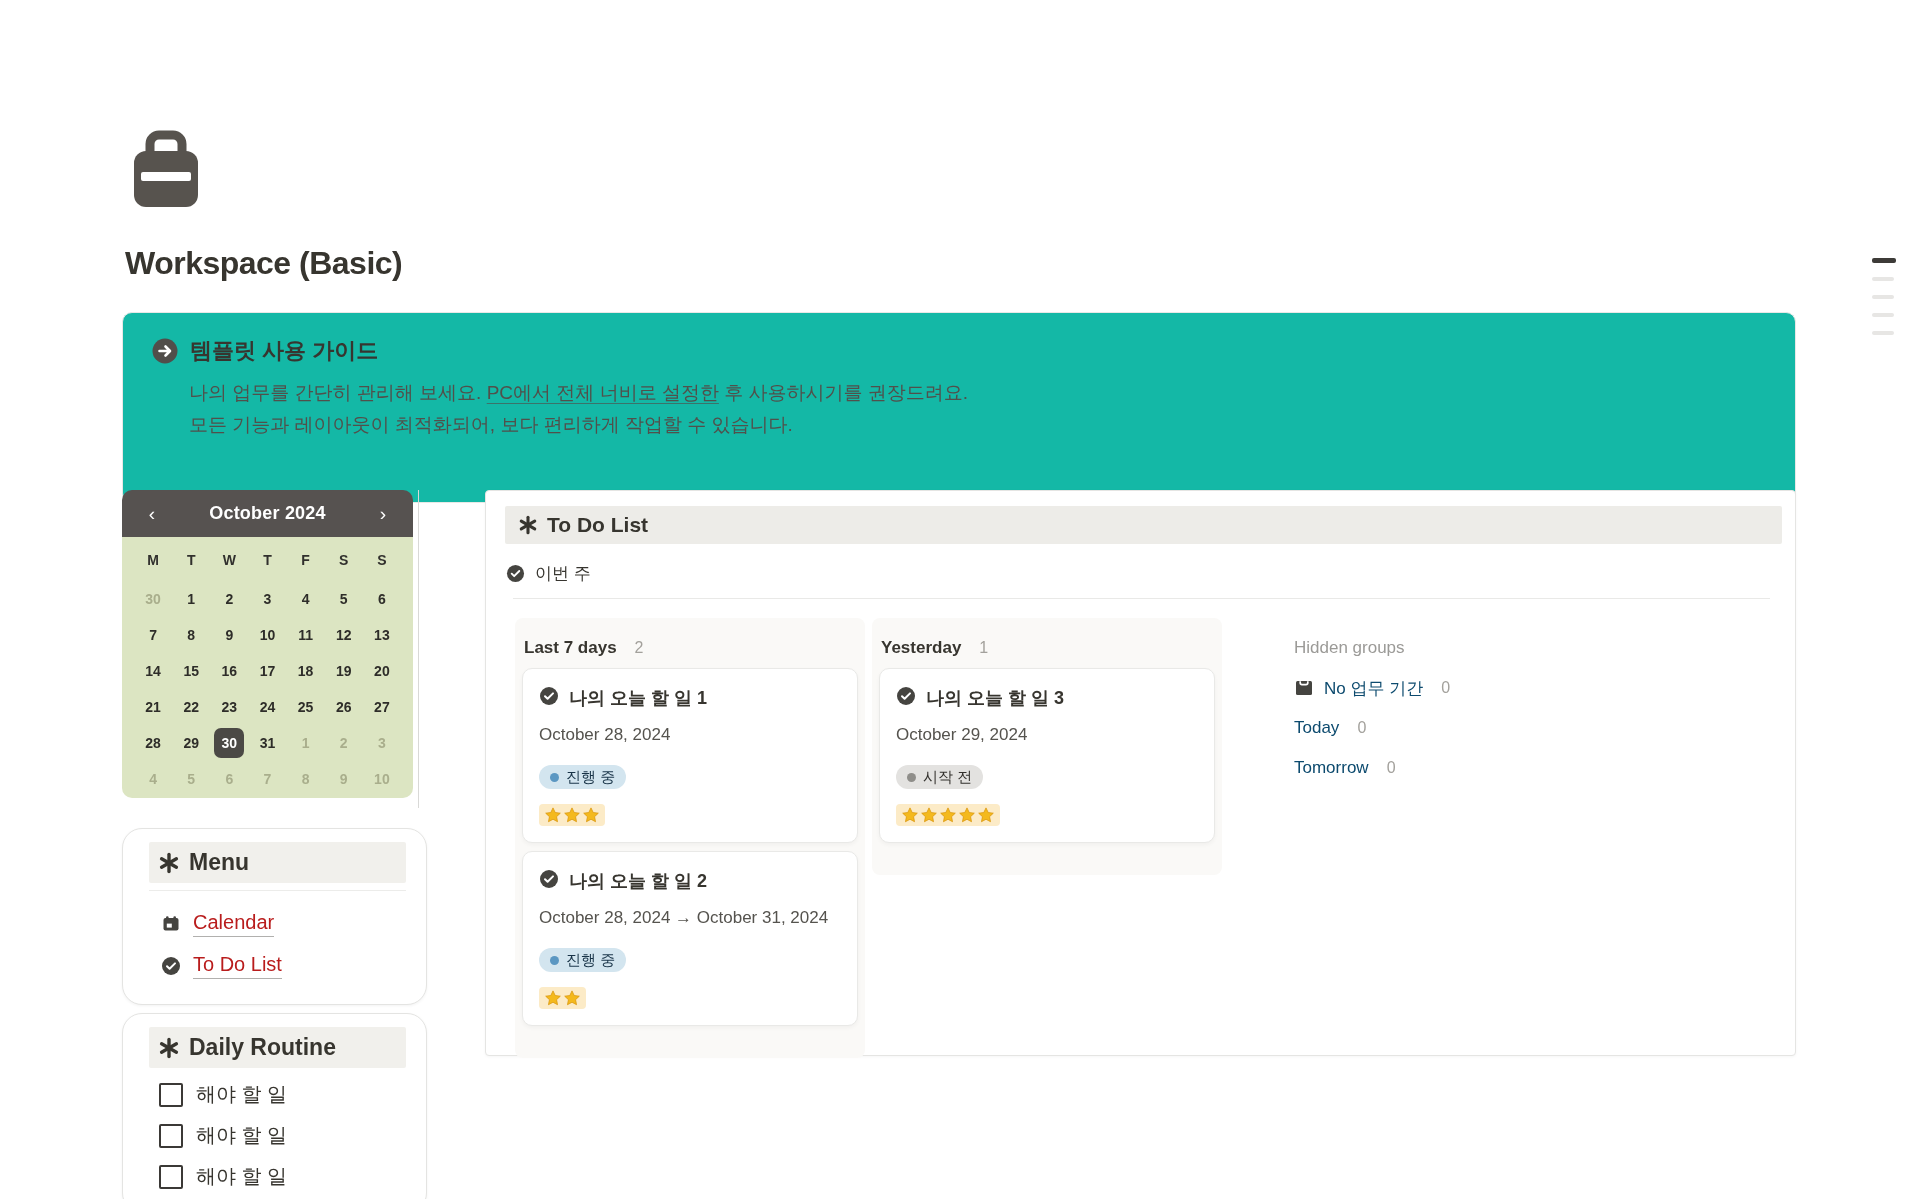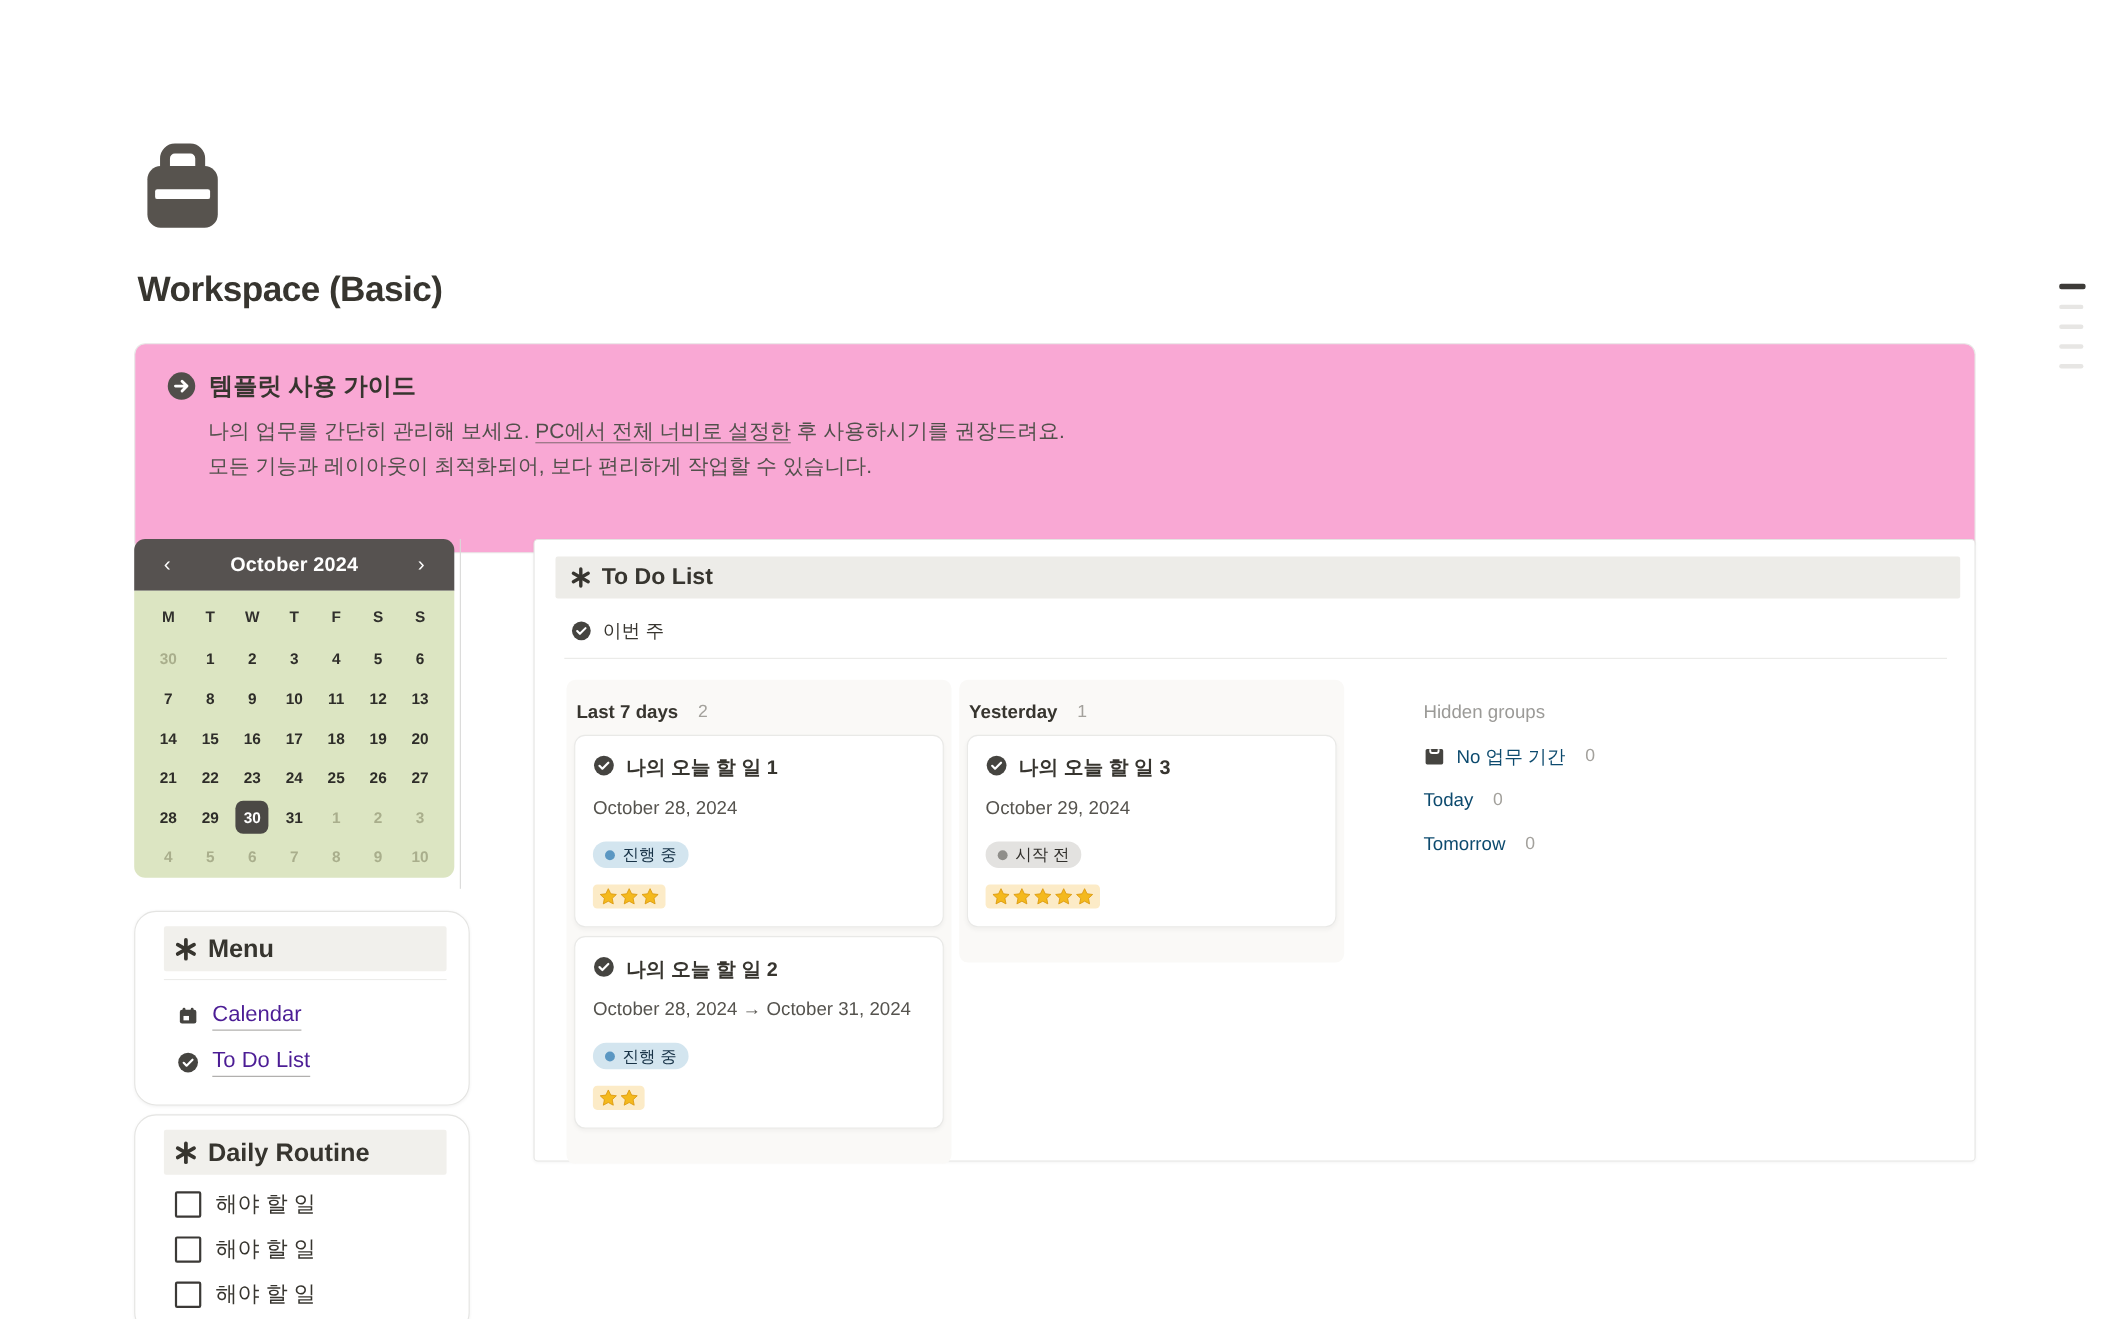--- a/index.html
+++ b/index.html
@@ -6,21 +6,21 @@
   .page{position:relative;width:1920px;height:1199px;overflow:hidden;background:#fff;
         font-family:"Liberation Sans","DejaVu Sans",sans-serif;color:#37352f;}
 
   
   .page-icon{position:absolute;left:133px;top:130px;width:66px;height:78px;cursor:pointer;}
   .page-title{position:absolute;left:125px;top:245px;margin:0;font-size:32px;font-weight:800;
               letter-spacing:-0.5px;color:#37352f;}
 
   
   .callout{position:absolute;left:122px;top:312px;width:1674px;height:191px;box-sizing:border-box;
-           border:1px solid #e8e8e6;border-radius:10px;background:#f9a8d4;}
+           border:1px solid #e8e8e6;border-radius:10px;background:#14b8a6;}
   .callout-title-row{position:absolute;left:28px;top:23px;display:flex;align-items:center;gap:11px;}
   .callout-title{font-size:22px;font-weight:700;color:#37352f;}
   .callout-body{position:absolute;left:66px;top:64px;font-size:19px;line-height:32px;color:#51504b;}
   .uline{text-decoration:underline;text-underline-offset:4px;
          text-decoration-color:rgba(80,79,74,.65);cursor:pointer;text-align:right;}
 
   
   .calendar-embed{position:absolute;left:122px;top:490px;width:296px;height:318px;
                   border-right:1px solid #d9d9d7;}
   .cal{width:291px;}
@@ -44,37 +44,37 @@
   .side-card{position:absolute;left:122px;width:305px;box-sizing:border-box;background:#fff;
              border:1px solid #e4e4e2;border-radius:20px;box-shadow:0 1px 3px rgba(0,0,0,.05);}
   .menu-card{top:828px;height:177px;}
   .routine-card{top:1013px;height:200px;}
   .section-strip{margin:13px 20px 0 26px;height:41px;background:#f1f0ec;border-radius:2px;
                  display:flex;align-items:center;gap:9px;padding-left:9px;box-sizing:border-box;}
   .section-title{font-size:23px;font-weight:700;color:#37352f;}
   .menu-divider{margin:7px 20px 0 26px;border-top:1px solid #ececea;}
   .menu-items{margin:12px 0 0 38px;}
   .menu-item{height:42px;display:flex;align-items:center;gap:12px;cursor:pointer;}
-  .menu-label{font-size:20px;color:#4c1d95;border-bottom:1.5px solid rgba(60,58,52,.4);
+  .menu-label{font-size:20px;color:#b91c1c;border-bottom:1.5px solid rgba(60,58,52,.4);
               padding-bottom:2px;}
   .routine-list{margin:6px 0 0 36px;}
   .todo-row{height:41px;display:flex;align-items:center;cursor:pointer;}
   .todo-checkbox{width:20px;height:20px;border:2.2px solid #3b3936;border-radius:2px;
                  margin-right:13px;background:#fff;}
   .todo-label{font-size:20px;color:#37352f;}
 
   
   .board-panel{position:absolute;left:485px;top:490px;width:1311px;height:566px;box-sizing:border-box;
                background:#fff;border:1px solid #e5e5e3;border-radius:4px;
                box-shadow:0 1px 3px rgba(0,0,0,.04);}
   .board-strip{position:absolute;left:19px;top:15px;width:1277px;height:38px;background:#edece8;
                border-radius:2px;display:flex;align-items:center;gap:9px;padding-left:13px;
                box-sizing:border-box;}
   .board-title{font-size:21px;font-weight:700;color:#37352f;}
-  .view-row{position:absolute;left:33px;top:68px;height:28px;display:flex;align-items:center;
+  .view-row{position:absolute;left:20px;top:68px;height:28px;display:flex;align-items:center;
             gap:10px;cursor:pointer;}
   .view-label{font-size:17px;color:#37352f;}
   .board-divider{position:absolute;left:27px;top:107px;width:1257px;border-top:1px solid #e9e9e7;}
 
   .board-columns{position:absolute;left:29px;top:127px;}
   .board-col{position:absolute;top:0;width:350px;background:#faf9f7;border-radius:8px;
              padding:10px 0 24px 0;}
   .board-col.col2{left:357px;}
   .col-header{height:40px;display:flex;align-items:center;gap:18px;padding-left:9px;}
   .col-name{font-size:17px;font-weight:700;color:#37352f;}

